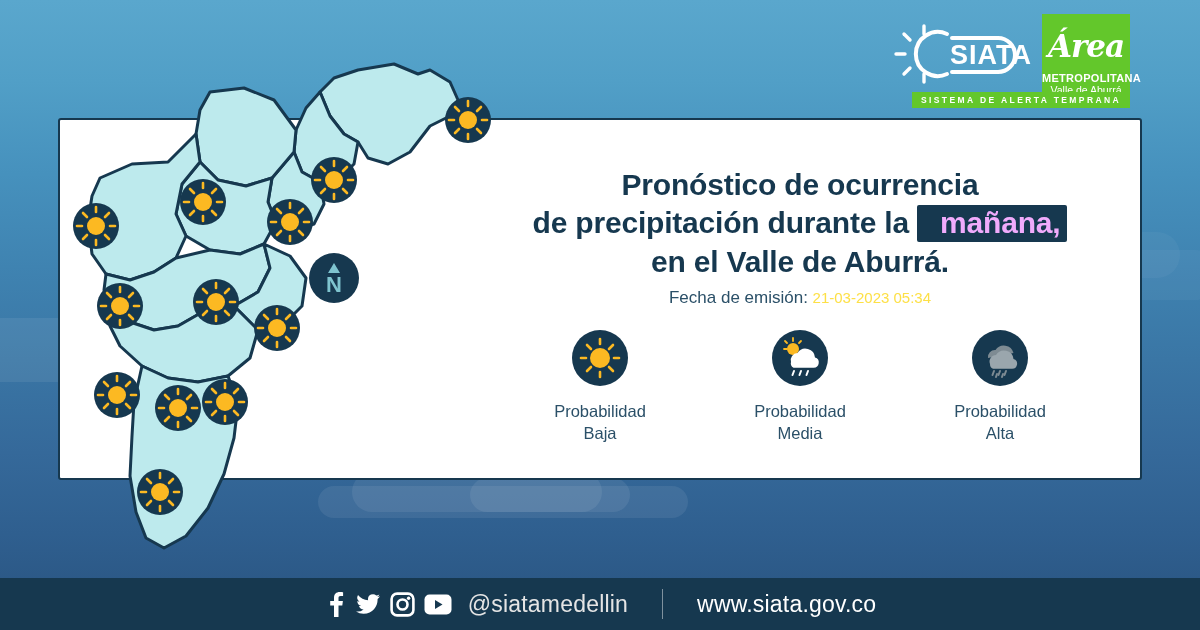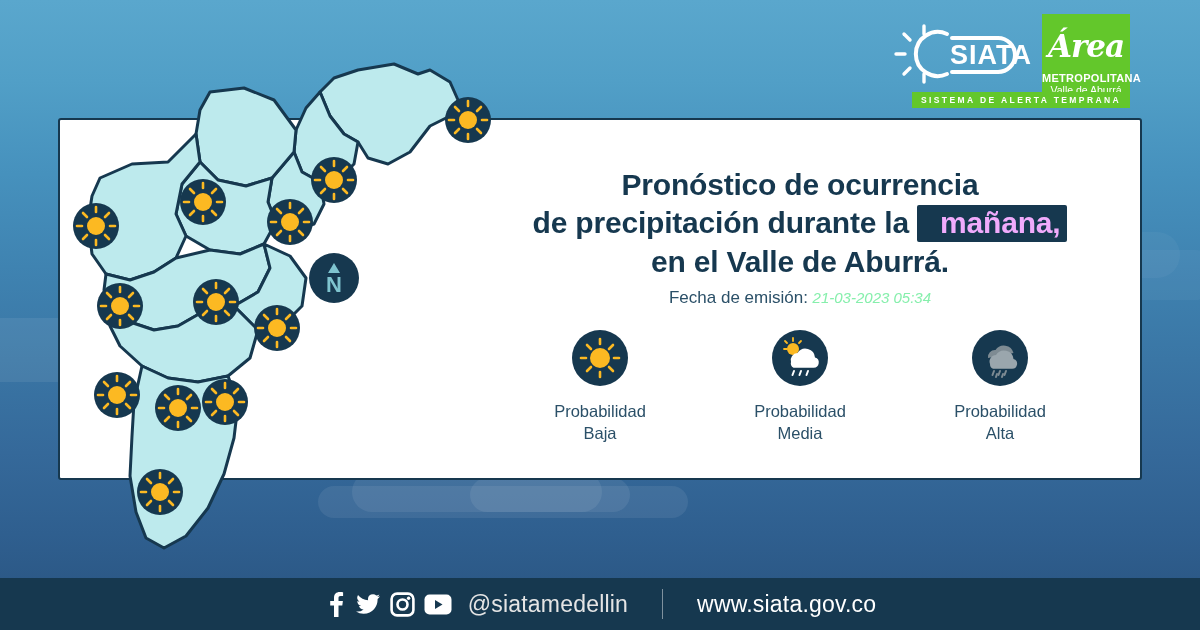--- a/index.html
+++ b/index.html
@@ -81,21 +81,21 @@
     letter-spacing:-.2px;
   }
   .hl {
     background:#16384f; color:#f0abfc;
     padding:1px 7px 3px 23px; border-radius:2px;
   }
   .fecha {
     position:absolute; left:500px; top:288px; width:600px;
     text-align:center; color:#2b5068; font-size:17px;
   }
-  .fecha .val { font-size:15px; color:#86efac;font-style:italic; }
+  .fecha .val { font-size:15px; color:#fde047; }
 
   
   .legend {
     position:absolute; left:500px; top:330px; width:600px;
     display:flex; justify-content:space-around; align-items:flex-end;
   }
   .legend-item { width:170px; text-align:center; }
   .legend-icon { margin:0 auto 10px auto; }
   .legend-label {
     color:#2b5068; font-size:16.5px; line-height:1.35; white-space:pre-line;

